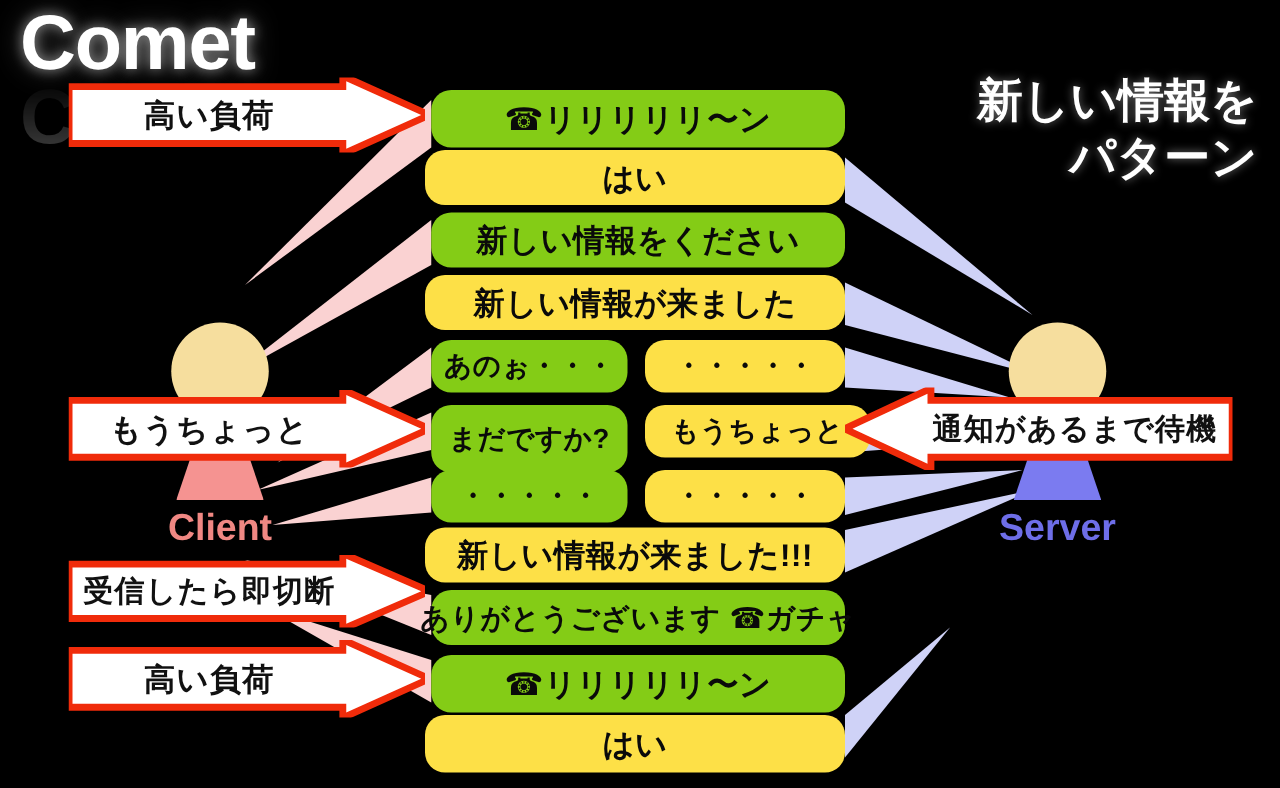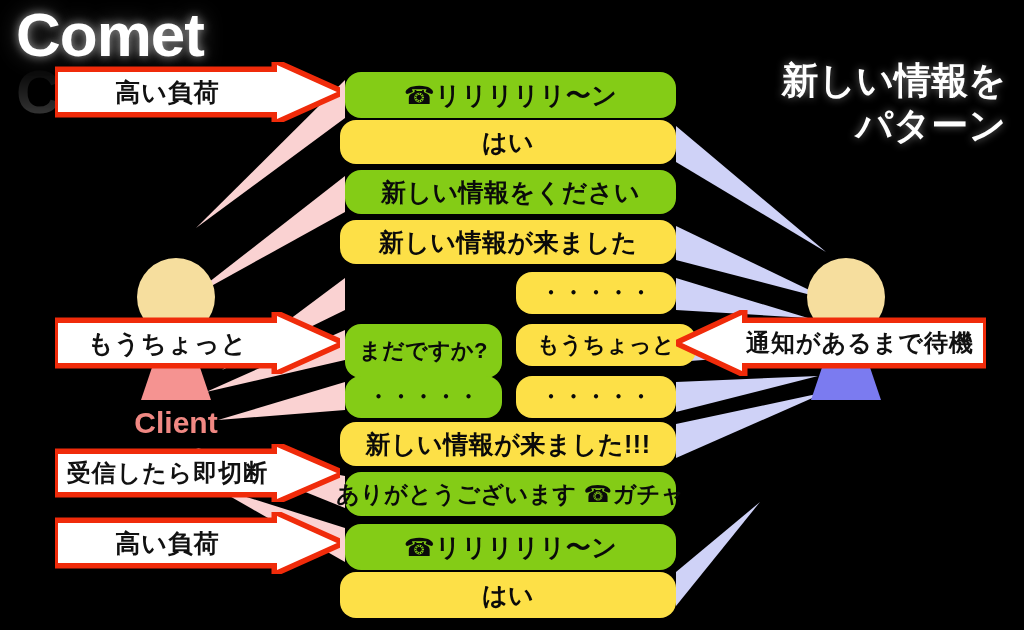--- a/index.html
+++ b/index.html
@@ -111,30 +111,32 @@
 
   <div class="avatar" id="client-avatar">
     <div class="head"></div>
     <div class="trapz" style="background:#F59391;"></div>
     <div class="label">Client</div>
   </div>
 
   <div class="avatar" id="server-avatar">
     <div class="head"></div>
     <div class="trapz" style="background:#7B7BF0;"></div>
+    <div class="label">Server</div>
   </div>
 
   <div class="bubble pink" style="left:345px;top:72px;width:331px;height:46px;font-size:25px;">☎リリリリリ〜ン</div>
 
   <div class="bubble blue" style="left:340px;top:120px;width:336px;height:44px;font-size:25px;">はい</div>
 
   <div class="bubble pink" style="left:345px;top:170px;width:331px;height:44px;font-size:25px;">新しい情報をください</div>
 
   <div class="bubble blue" style="left:340px;top:220px;width:336px;height:44px;font-size:25px;">新しい情報が来ました</div>
 
+  <div class="bubble pink" style="left:345px;top:272px;width:157px;height:42px;font-size:22px;">あのぉ・・・</div>
   <div class="bubble blue" style="left:516px;top:272px;width:160px;height:42px;font-size:22px;">・・・・・</div>
 
   <div class="bubble pink" style="left:345px;top:324px;width:157px;height:54px;font-size:22px;">まだですか?</div>
   <div class="bubble blue" style="left:516px;top:324px;width:180px;height:42px;font-size:22px;">もうちょっと</div>
 
   <div class="bubble pink" style="left:345px;top:376px;width:157px;height:42px;font-size:22px;">・・・・・</div>
   <div class="bubble blue" style="left:516px;top:376px;width:160px;height:42px;font-size:22px;">・・・・・</div>
 
   <div class="bubble blue" style="left:340px;top:422px;width:336px;height:44px;font-size:25px;">新しい情報が来ました!!!</div>
 

